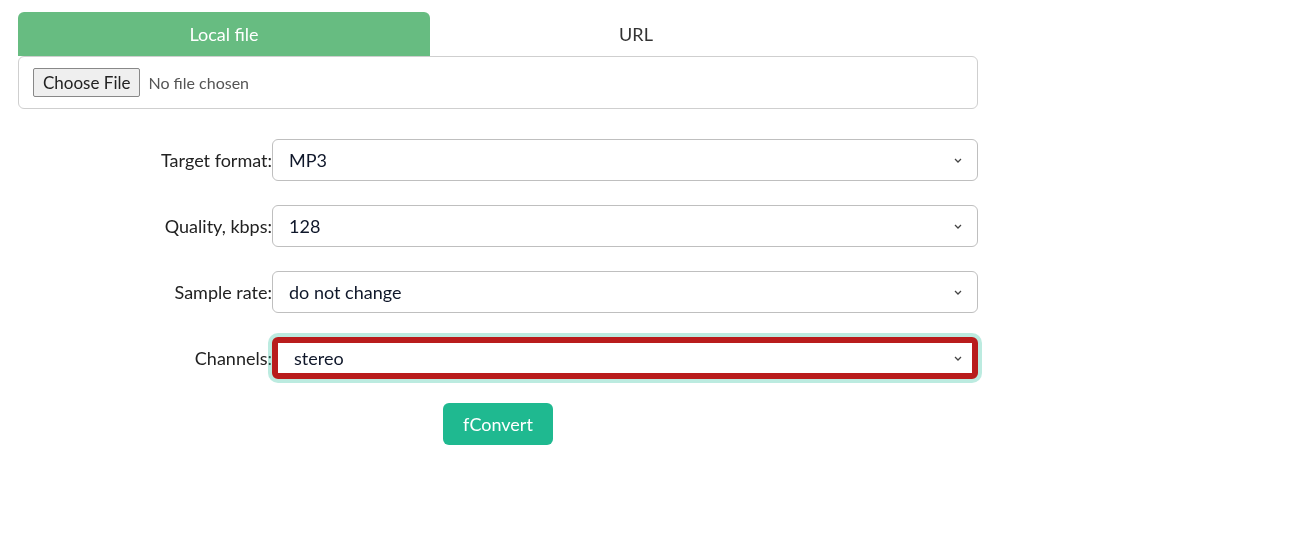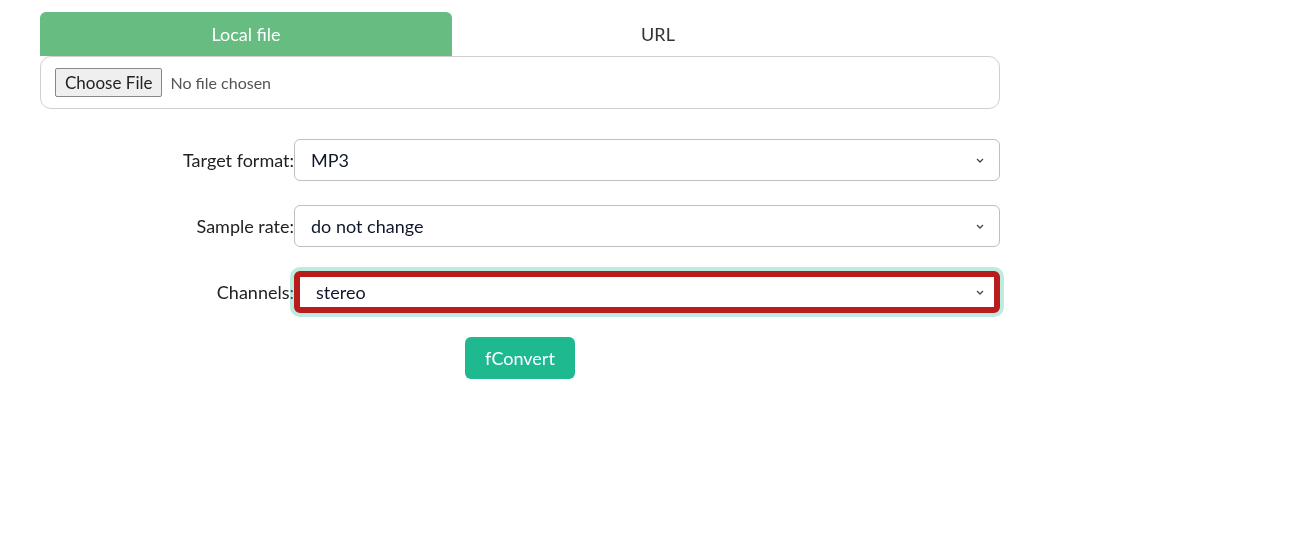--- a/index.html
+++ b/index.html
@@ -12,21 +12,21 @@
       font-family: -apple-system, BlinkMacSystemFont, "Segoe UI", "Lato", Arial, sans-serif;
       color: #333;
       background: #fff;
       width: 1300px;
       height: 539px;
       padding: 12px 0 0 0;
     }
 
     .container {
       width: 960px;
-      margin-left: 40px;
+      margin-left: 18px;
     }
 
     .tabs {
       display: flex;
       width: 100%;
     }
 
     .tab {
       width: 412px;
       height: 44px;
@@ -39,21 +39,21 @@
       color: #333;
     }
 
     .tab.active {
       background: #67bc81;
       color: #fff;
     }
 
     .file-box {
       border: 1px solid #cfcfcf;
-      border-radius: 11px;
+      border-radius: 6px;
       padding: 11px 14px;
       margin-bottom: 30px;
       display: flex;
       align-items: center;
       gap: 8px;
     }
 
     .choose-file-btn {
       background: #efefef;
       border: 1px solid #888;
@@ -181,20 +181,33 @@
         <span>MP3</span>
       </div>
       <span class="chevron-icon">
         <svg width="12" height="12" viewBox="0 0 24 24" fill="none" stroke="currentColor" stroke-width="2.5">
             <polyline points="6 9 12 15 18 9"></polyline>
           </svg>
       </span>
     </div>
   </div>
 
+  <div class="form-row">
+    <div class="form-label">Quality, kbps:</div>
+    <div class="select-wrap">
+      <div class="select-control">
+        <span>128</span>
+      </div>
+      <span class="chevron-icon">
+        <svg width="12" height="12" viewBox="0 0 24 24" fill="none" stroke="currentColor" stroke-width="2.5">
+            <polyline points="6 9 12 15 18 9"></polyline>
+          </svg>
+      </span>
+    </div>
+  </div>
 
   <div class="form-row">
     <div class="form-label">Sample rate:</div>
     <div class="select-wrap">
       <div class="select-control">
         <span>do not change</span>
       </div>
       <span class="chevron-icon">
         <svg width="12" height="12" viewBox="0 0 24 24" fill="none" stroke="currentColor" stroke-width="2.5">
             <polyline points="6 9 12 15 18 9"></polyline>

